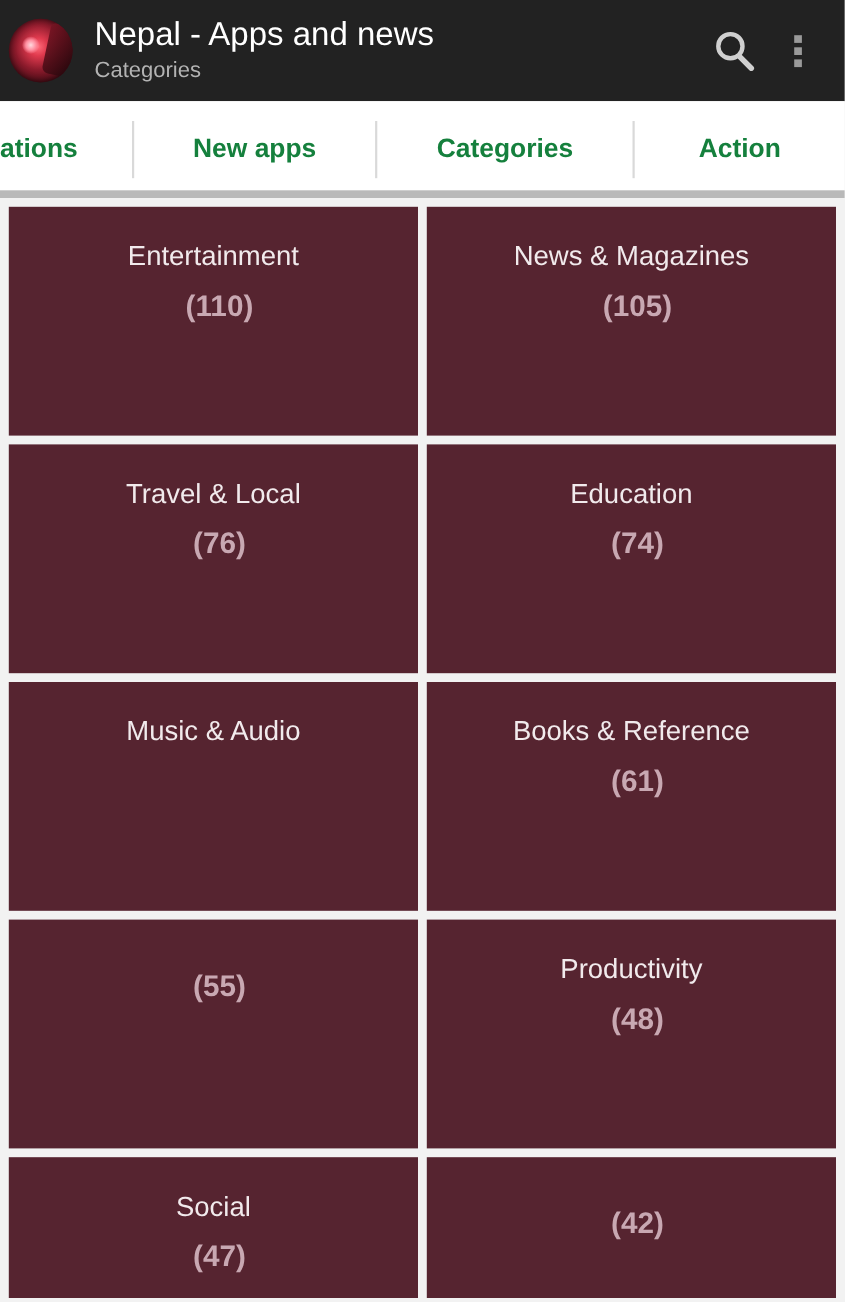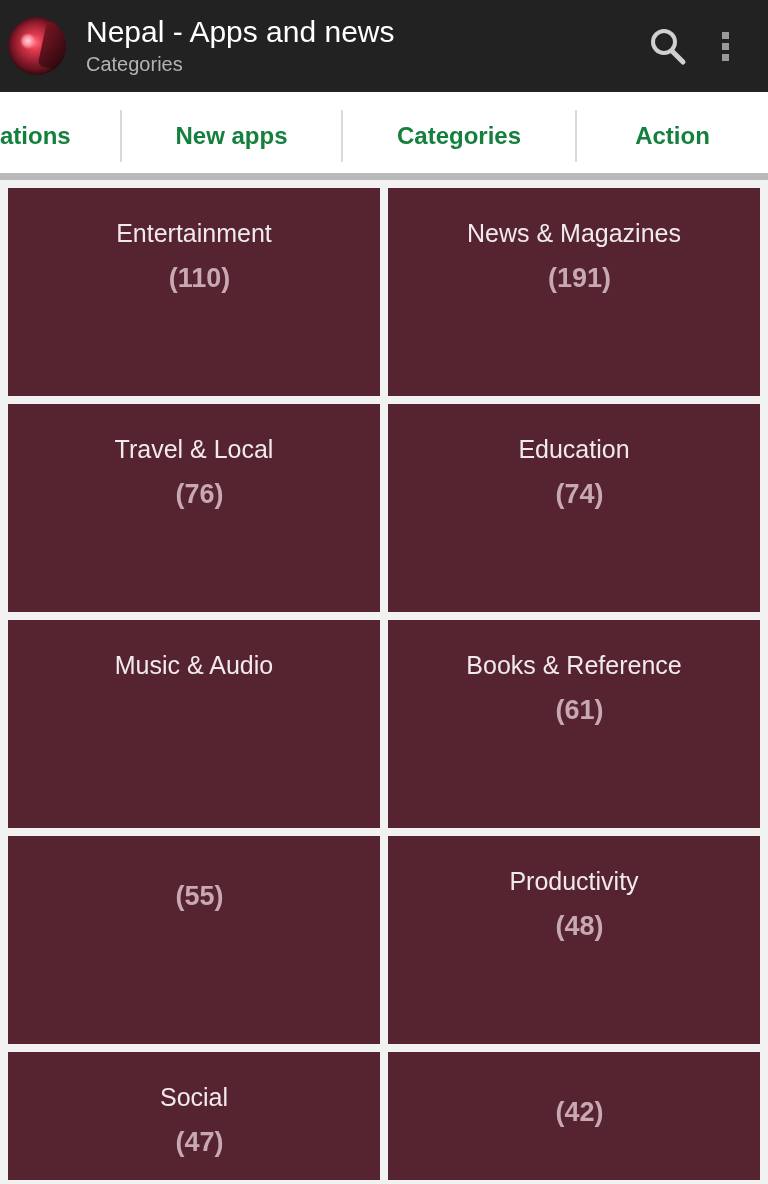--- a/index.html
+++ b/index.html
@@ -221,21 +221,21 @@
     <div class="cell">
       <div class="tile">
         <div class="tile-name">Entertainment</div>
         <div class="tile-count">(110)</div>
       </div>
     </div>
 
     <div class="cell">
       <div class="tile">
         <div class="tile-name">News &amp; Magazines</div>
-        <div class="tile-count">(191)</div>
+        <div class="tile-count">(105)</div>
       </div>
     </div>
 
     <div class="cell">
       <div class="tile">
         <div class="tile-name">Travel &amp; Local</div>
         <div class="tile-count">(76)</div>
       </div>
     </div>
 

